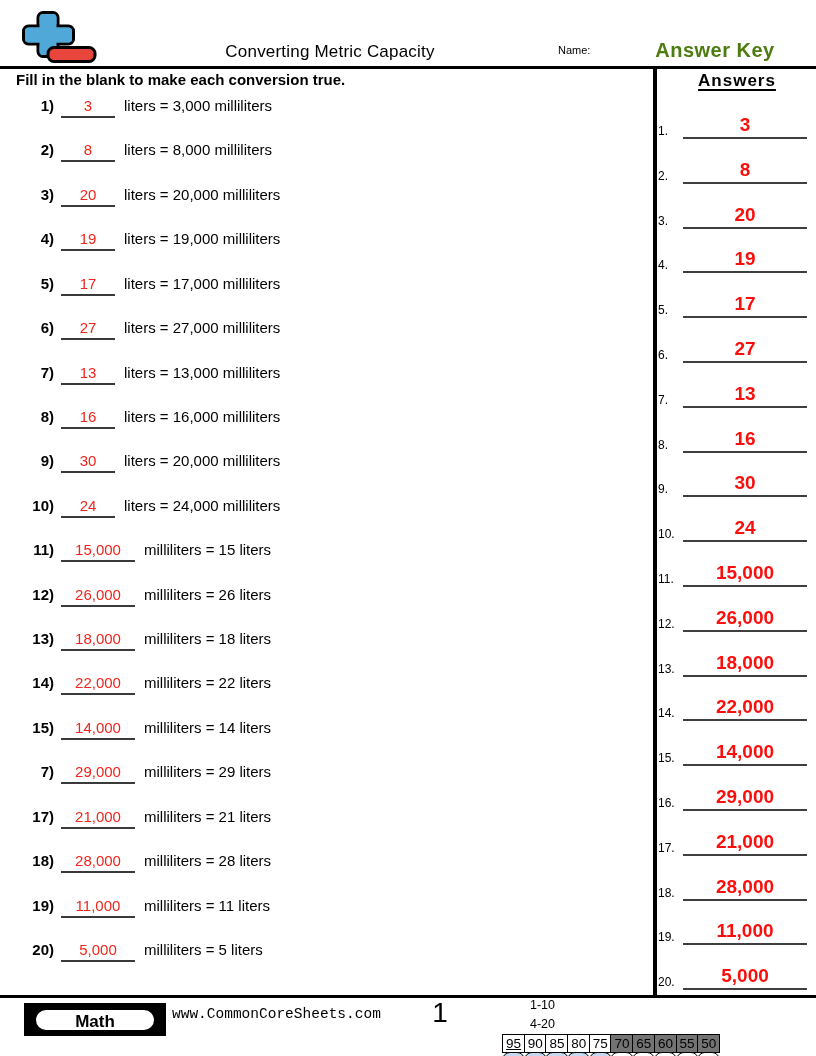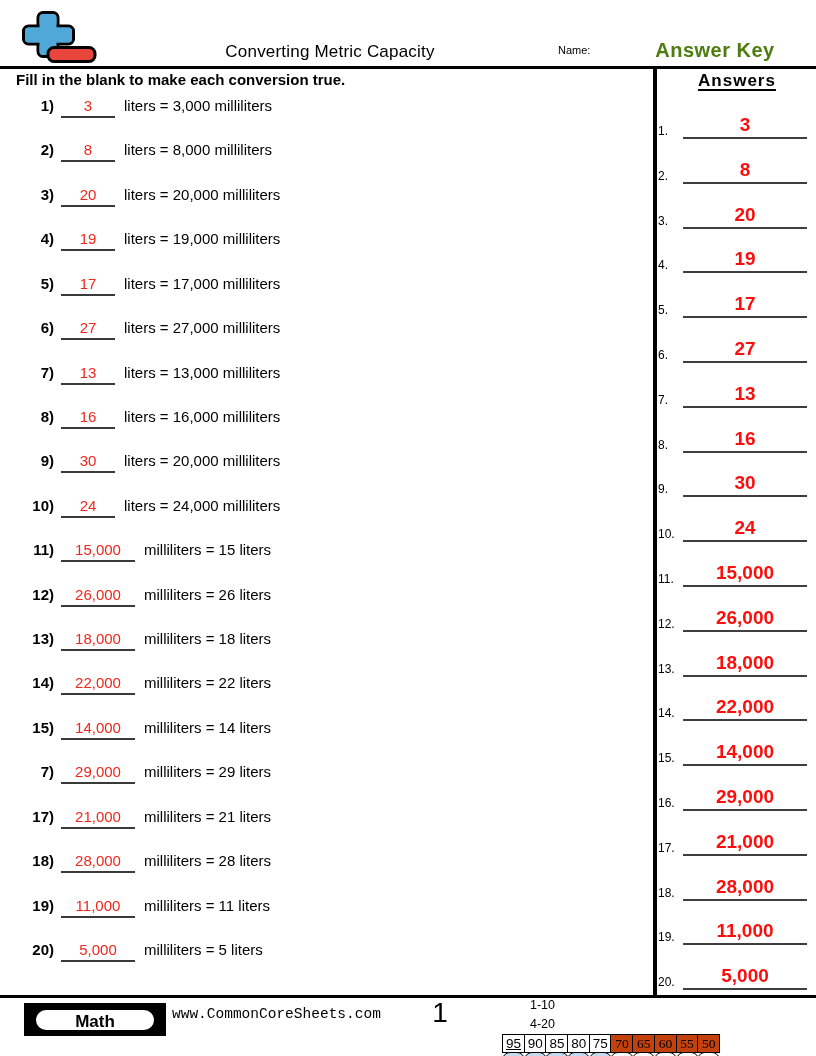--- a/index.html
+++ b/index.html
@@ -80,21 +80,21 @@
   .score-grid { position:absolute; left:498px; top:996px; display:flex; align-items:flex-start;flex-direction:column; }
   .score-labels { width:62px; text-align:right; padding-right:5px; font-size:12.5px; }
   .score-labels div { height:19px; line-height:19px; }
   .cells { display:flex; }
   .cells .cell {
     width:23.2px; height:19px; line-height:17px; text-align:center;
     font-size:13.5px; border:1.5px solid #000; margin-left:-1.5px; background:#fff;
   }
   .cells .cell:first-of-type { margin-left:4px;text-decoration:underline; }
   .cells.row2 .cell { margin-top:-1.5px;border-radius:8px; }
-  .cells.row1 span.cell:nth-of-type(n+6) { background:#c2410c;font-family:Liberation Serif, serif; }
+  .cells.row1 span.cell:nth-of-type(n+6) { background:#737373; }
   .cells.row2 span.cell:nth-of-type(-n+5) { background:#c6d9f0; }
 </style>
 </head>
 <body>
 
 <div class="page">
 
   <div class="logo">
     <svg width="76" height="54" viewBox="0 0 76 54">
       <rect x="16" y="1.5" width="20" height="44" rx="5" fill="#4fa8d8" stroke="#000" stroke-width="3"></rect>

